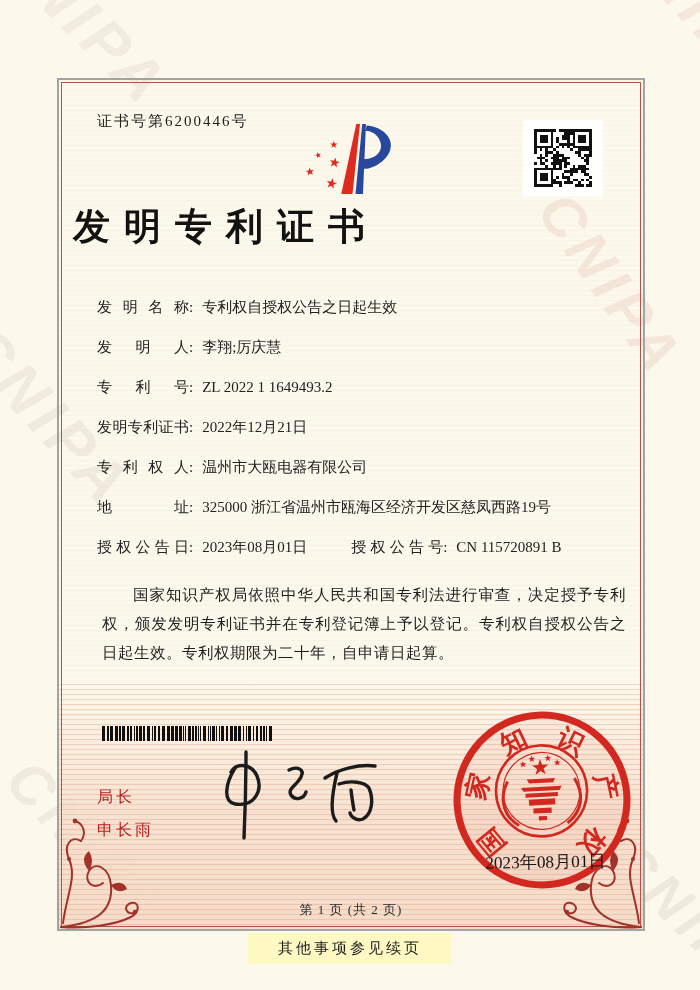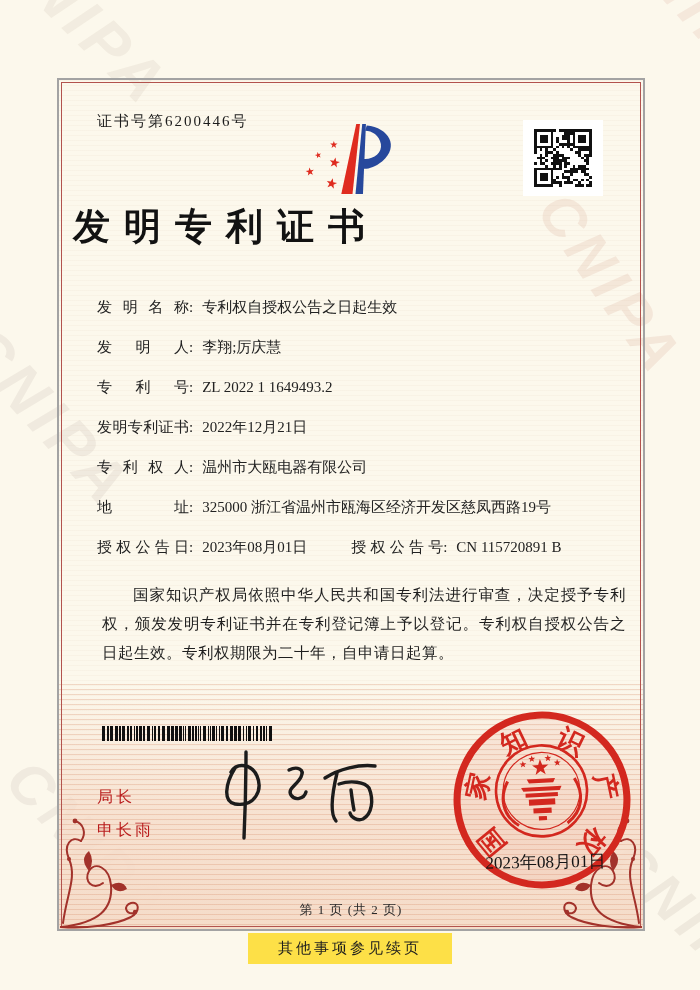--- a/index.html
+++ b/index.html
@@ -45,21 +45,21 @@
 
   .officer{position:absolute;left:38px;top:700px;font-size:16px;letter-spacing:3px;color:#b91c1c;line-height:33px;}
   .sig{position:absolute;left:138px;top:658px;width:210px;height:120px;}
 
   .seal{position:absolute;left:393px;top:630px;width:180px;height:180px;transform:rotate(-3deg);}
 
   .page-info{position:absolute;left:0;top:821px;width:100%;text-align:center;font-size:13px;
              letter-spacing:1px;color:#2a2a2a;}
 
   .cont-note{position:absolute;z-index:3;left:50%;transform:translateX(-50%);top:933px;
-             background:#fde047;padding:6px 30px;font-size:15px;letter-spacing:3px;color:#1d1d1d;white-space:nowrap;}
+             background:#fef9c3;padding:6px 30px;font-size:15px;letter-spacing:3px;color:#1d1d1d;white-space:nowrap;}
 
   .ornament{position:absolute;width:118px;height:118px;}
   .orn-bl{left:-2px;bottom:-2px;}
   .orn-br{right:-2px;bottom:-2px;transform:scaleX(-1);}
 </style>
 </head>
 <body>
 
 <div class="page">
 

